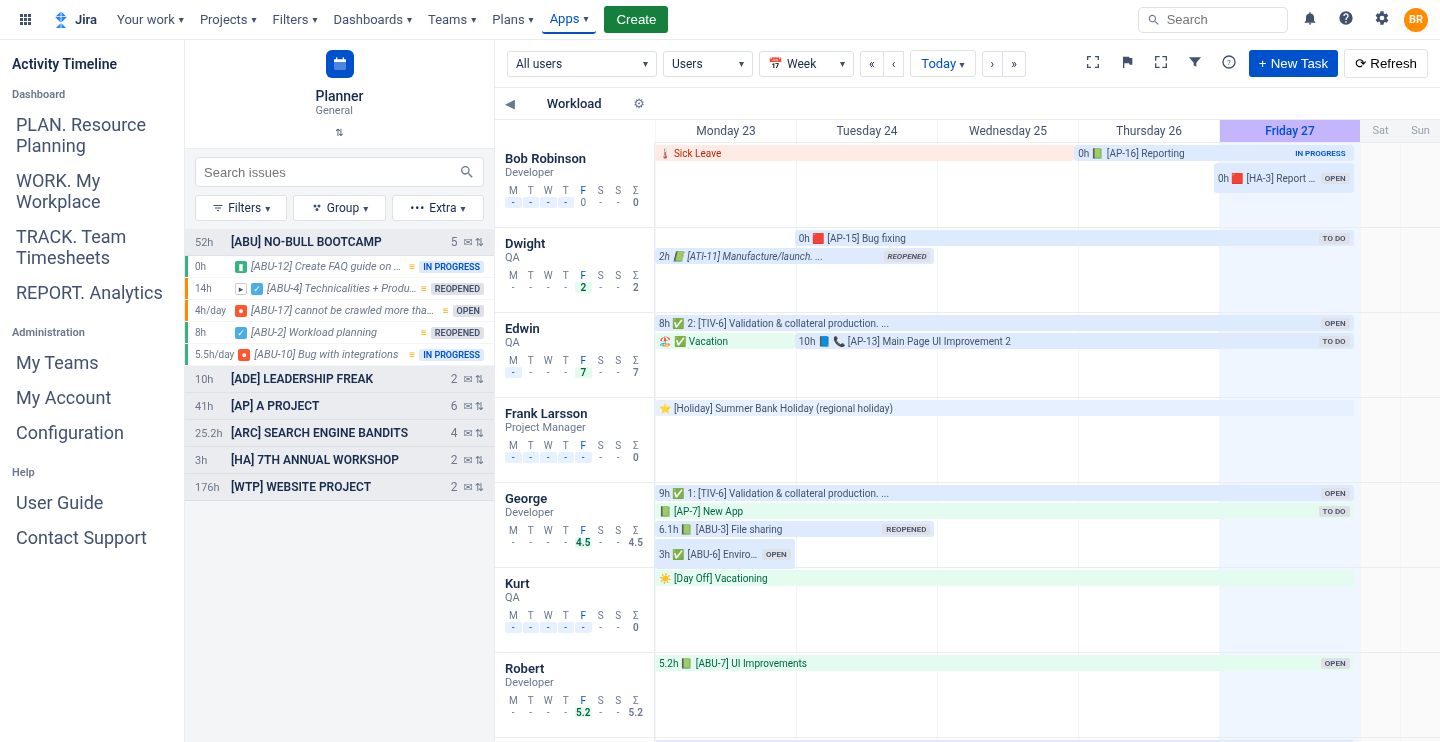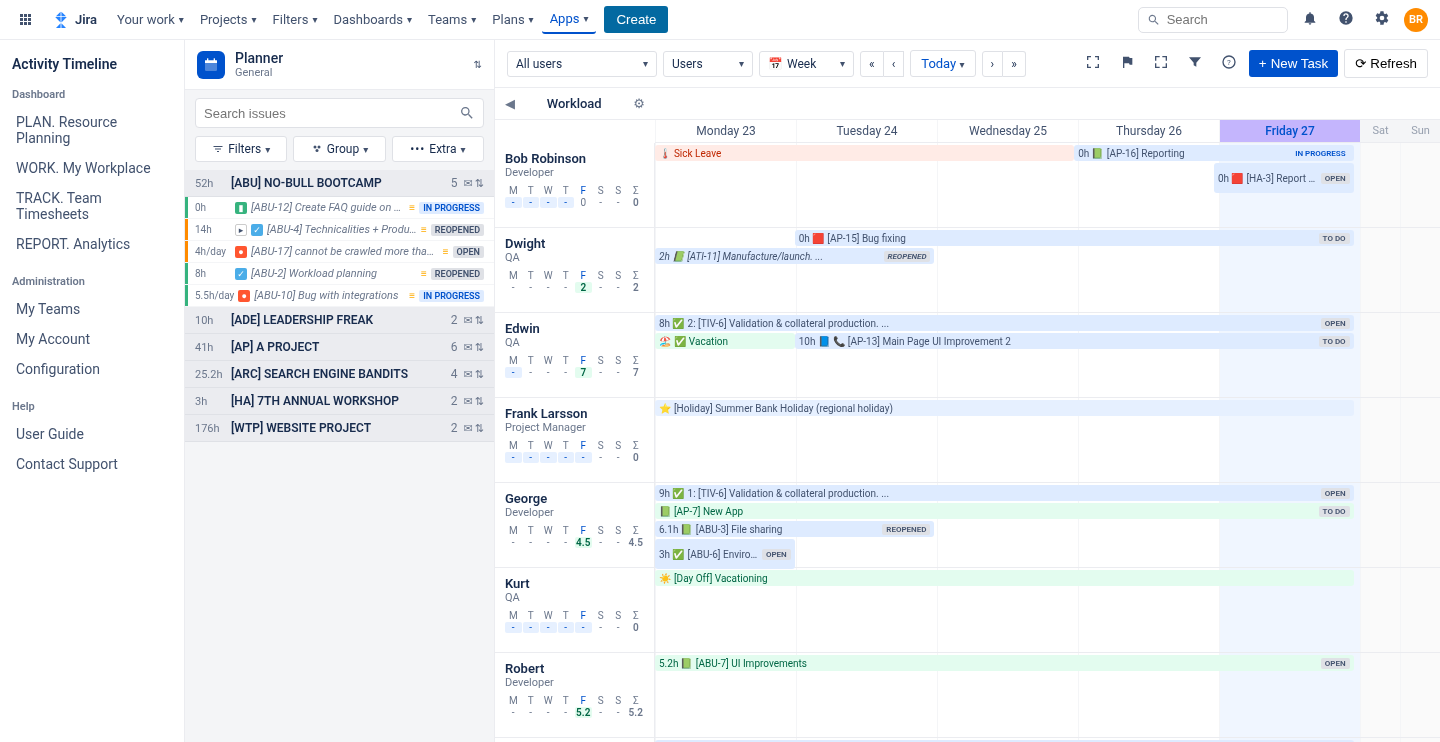--- a/index.html
+++ b/index.html
@@ -8,37 +8,37 @@
     
     .topnav { height: 40px; border-bottom: 1px solid #ebecf0; display: flex; align-items: center; padding: 0 12px; justify-content: space-between; }
     .topnav-left { display: flex; align-items: center; gap: 4px; }
     .app-grid { display: grid; grid-template-columns: repeat(3,3px); grid-template-rows: repeat(3,3px); gap: 1px; padding: 8px; cursor: pointer; }
     .app-grid span { background: #42526E; }
     .jira-logo { display: flex; align-items: center; gap: 4px; font-weight: 600; color: #253858; padding: 0 8px; }
     .jira-logo svg { width: 20px; height: 20px; }
     .nav-item { padding: 6px 8px; color: #42526E; font-size: 13px; display: flex; align-items: center; gap: 4px; cursor: pointer; border-radius: 3px; }
     .nav-item.active { border-bottom: 2px solid #0052CC; color: #0052CC; }
     .chev { font-size: 10px; color: #42526E; }
-    .btn-create { background: #0369a1; color: #fff; padding: 6px 12px; border-radius: 3px; border: none; font-weight: 500; cursor: pointer; margin-left: 4px; }
+    .btn-create { background: #15803d; color: #fff; padding: 6px 12px; border-radius: 3px; border: none; font-weight: 500; cursor: pointer; margin-left: 4px; }
     .topnav-right { display: flex; align-items: center; gap: 8px; }
     .search-box { display: flex; align-items: center; border: 1px solid #dfe1e6; border-radius: 5px; padding: 4px 8px; width: 150px; gap: 6px; }
     .search-box input { border: none; outline: none; font-size: 13px; width: 100%; }
     .icon-btn { padding: 6px; cursor: pointer; color: #42526E; border-radius: 50%; }
     .avatar { width: 24px; height: 24px; border-radius: 50%; background: #FF8B00; color: #fff; display: flex; align-items: center; justify-content: center; font-size: 11px; font-weight: 600; }
 
     
     .layout { display: flex; height: calc(100vh - 40px); }
     .sidebar-left { width: 185px; border-right: 1px solid #ebecf0; padding: 16px 12px; flex-shrink: 0; }
     .side-title { font-weight: 600; font-size: 14px; margin-bottom: 12px; color: #172B4D; }
     .side-section { font-size: 11px; font-weight: 600; color: #6B778C; margin: 16px 0 6px; }
-    .side-link { display: block; padding: 7px 4px; font-size: 14px; color: #42526E; cursor: pointer; border-radius: 3px; }
+    .side-link { display: block; padding: 7px 4px; font-size: 18px; color: #42526E; cursor: pointer; border-radius: 3px; }
 
     
     .issues-panel { width: 310px; border-right: 1px solid #ebecf0; flex-shrink: 0; background: #F4F5F7; display: flex; flex-direction: column; }
-    .planner-head { display: flex; align-items: center; padding: 10px 12px; gap: 10px; background: #fff; border-bottom: 1px solid #ebecf0; }
+    .planner-head { display: flex; align-items: center; padding: 10px 12px; gap: 10px; background: #fff; border-bottom: 1px solid #ebecf0; flex-direction: column; }
     .planner-icon { width: 28px; height: 28px; background: #0052CC; border-radius: 6px; display: flex; align-items: center; justify-content: center; color:#fff; }
     .planner-text { flex: 1; }
     .planner-name { font-size: 14px; font-weight: 500; }
     .planner-sub { font-size: 11px; color: #6B778C; }
     .select { border: 1px solid #dfe1e6; border-radius: 3px; padding: 5px 8px; font-size: 12px; display: flex; align-items: center; justify-content: space-between; background: #fff; cursor: pointer; }
     .issues-search { margin: 8px 10px; background: #fff; border: 1px solid #dfe1e6; border-radius: 4px; padding: 6px 8px; display: flex; align-items: center; gap: 6px; }
     .issues-search input { border: none; outline: none; flex: 1; font-size: 13px; }
     .filter-pills { display: flex; gap: 6px; padding: 0 10px 8px; }
     .pill { background: #fff; border: 1px solid #dfe1e6; border-radius: 3px; padding: 5px 10px; font-size: 12px; display: flex; align-items: center; gap: 4px; cursor: pointer; flex:1; justify-content: center; }
     .issue-list { flex: 1; overflow-y: auto; }

